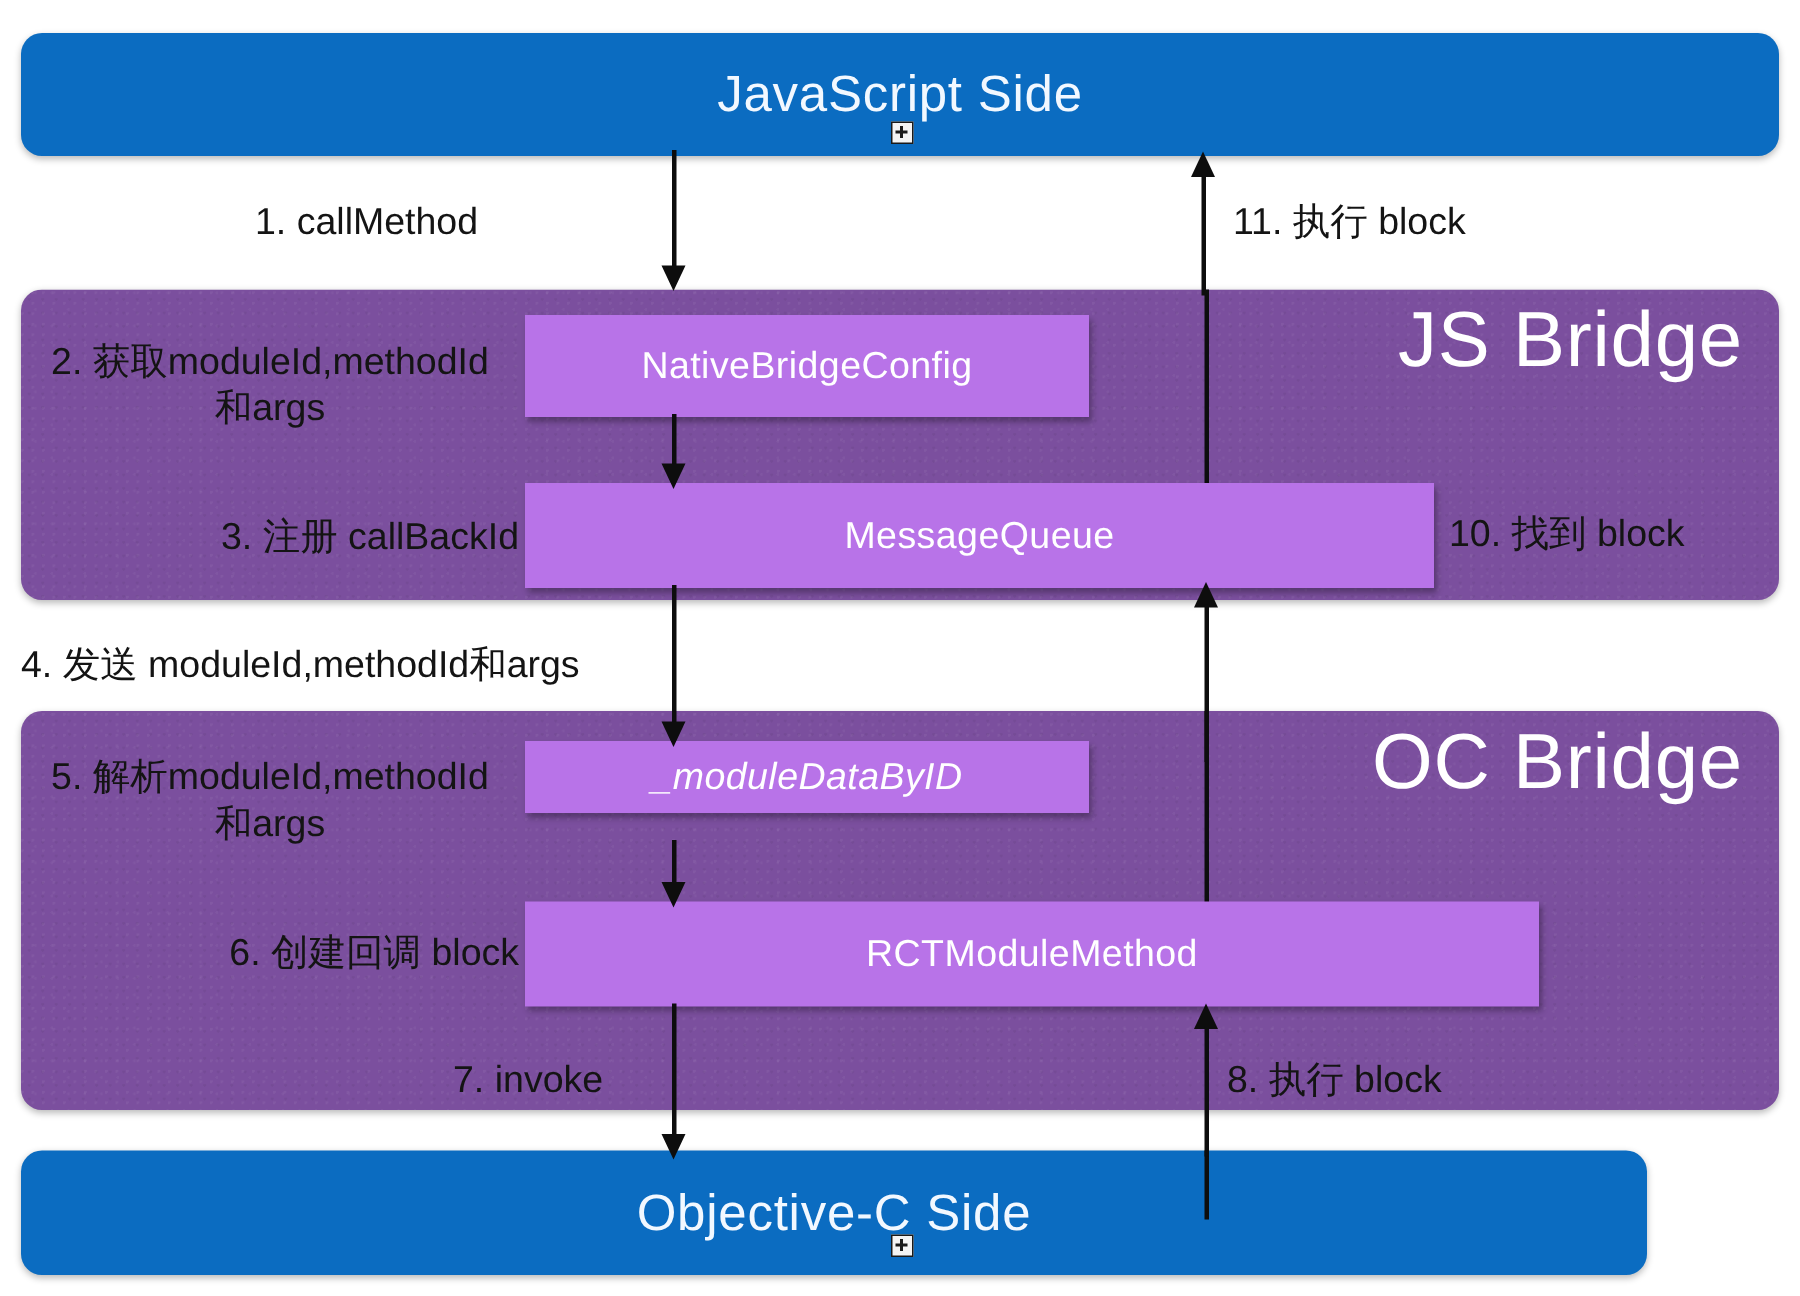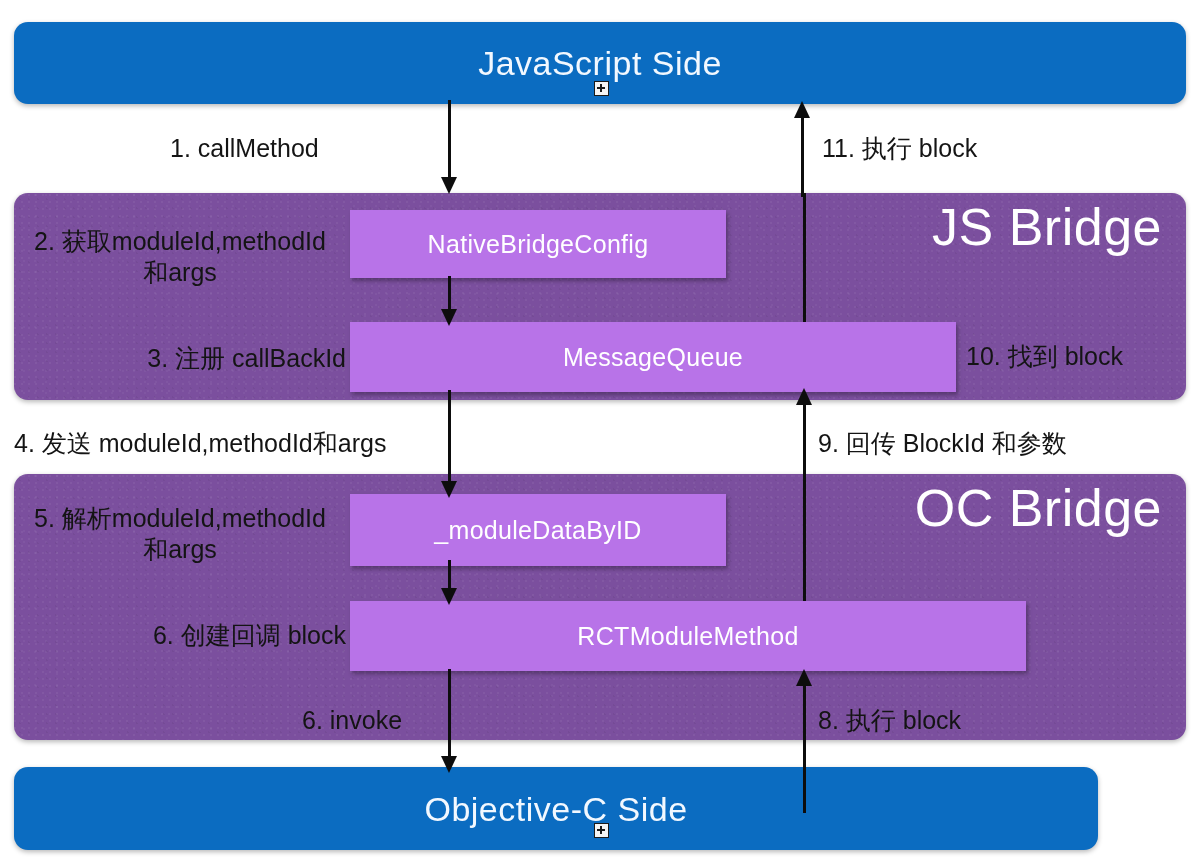--- a/index.html
+++ b/index.html
@@ -82,21 +82,21 @@
     align-items: center;
     justify-content: center;
     font-size: 25px;
     font-weight: 400;
     letter-spacing: 0.3px;
     box-shadow: 2px 3px 4px rgba(0,0,0,0.30);
     z-index: 5;
   }
   #node-nativebridgeconfig { left:350px; top:210px; width:376px; height:68px; }
   #node-messagequeue       { left:350px; top:322px; width:606px; height:70px; }
-  #node-moduledatabyid     { left:350px; top:494px; width:376px; height:72px; }
+  #node-moduledatabyid     { left:350px; top:494px; width:376px; height:48px;font-style:italic; }
   #node-rctmodulemethod    { left:350px; top:601px; width:676px; height:70px; }
 
   
   .step-label {
     position: absolute;
     color: #141414;
     font-size: 25px;
     line-height: 1.25;
     z-index: 6;
     white-space: pre-line;
@@ -248,21 +248,20 @@
 
   <div class="step-label" id="label-10">10. 找到 block</div>
 
   <div class="arrow down" id="arrow-2">
     <div class="shaft"></div>
     <div class="head"></div>
   </div>
 
   <div class="step-label" id="label-4">4. 发送 moduleId,methodId和args</div>
 
-  <div class="step-label" id="label-9">9. 回传 BlockId 和参数</div>
 
   <div class="arrow down" id="arrow-3">
     <div class="shaft"></div>
     <div class="head"></div>
   </div>
   <div class="arrow up" id="arrow-7">
     <div class="head"></div>
     <div class="shaft"></div>
   </div>
 
@@ -279,21 +278,21 @@
   <div class="step-label" id="label-5">5. 解析moduleId,methodId
 和args</div>
 
   <div class="step-label" id="label-6">6. 创建回调 block</div>
 
   <div class="arrow down" id="arrow-4">
     <div class="shaft"></div>
     <div class="head"></div>
   </div>
 
-  <div class="step-label" id="label-7">6. invoke</div>
+  <div class="step-label" id="label-7">7. invoke</div>
 
   <div class="step-label" id="label-8">8. 执行 block</div>
 
   <div class="arrow down" id="arrow-5">
     <div class="shaft"></div>
     <div class="head"></div>
   </div>
   <div class="arrow up" id="arrow-6">
     <div class="head"></div>
     <div class="shaft"></div>

